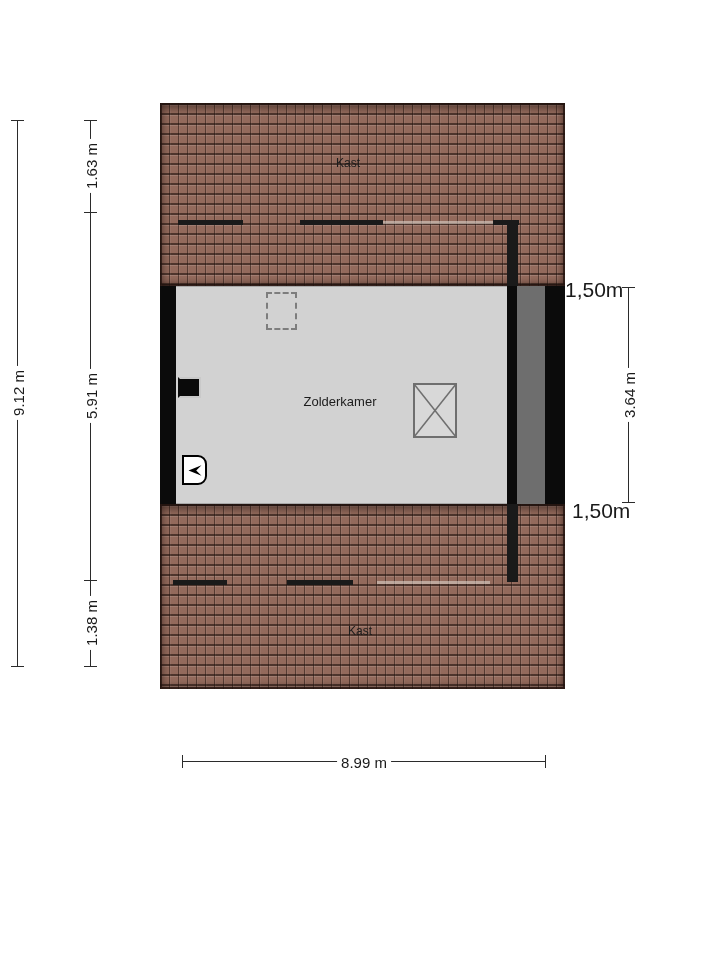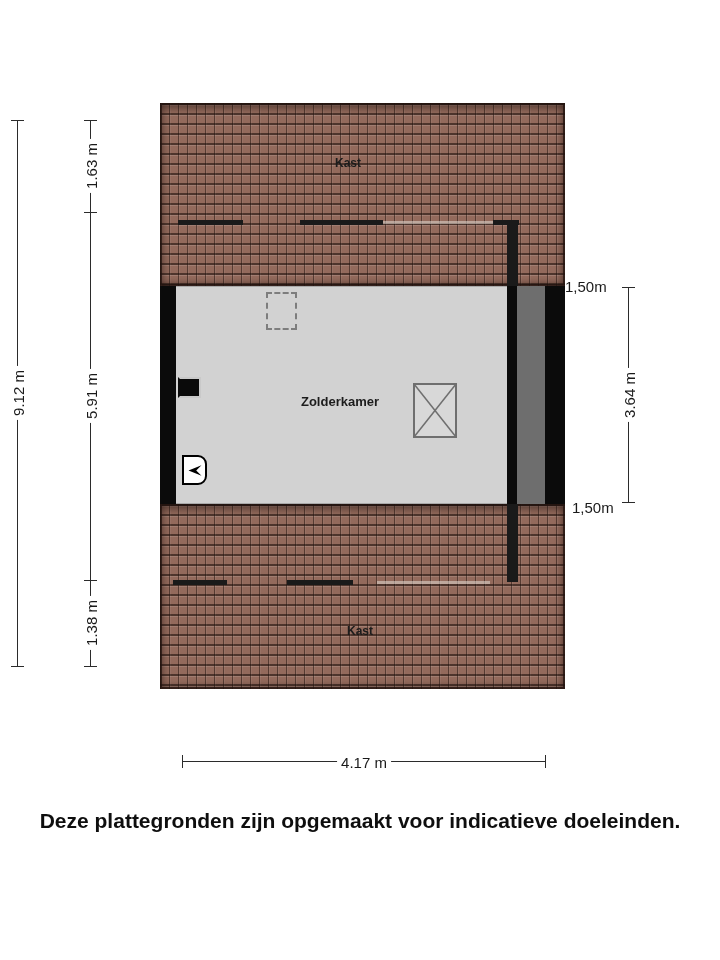--- a/index.html
+++ b/index.html
@@ -51,38 +51,38 @@
               border:2px dashed #7d7d7d;background:transparent;}
   .sym-chimney{position:absolute;left:178px;top:377px;width:19px;height:17px;
                background:#0a0a0a;border:2px solid #c9c9c9;border-left:2px solid #0a0a0a;}
   .sym-hatch{position:absolute;left:182px;top:455px;width:21px;height:26px;background:#ffffff;
              border:2px solid #000;border-radius:0 9px 9px 0;display:flex;align-items:center;justify-content:center;}
   .sym-hatch svg{width:16px;height:13px;display:block;}
   .sym-xbox{position:absolute;left:413px;top:383px;width:44px;height:55px;}
   .sym-xbox svg{width:100%;height:100%;display:block;}
 
   
-  .room-label{position:absolute;transform:translate(-50%,-50%);color:#1c1c1c;white-space:nowrap;font-weight:bold;}
+  .room-label{position:absolute;transform:translate(-50%,-50%);color:#1c1c1c;white-space:nowrap;}
   .lbl-kast-top{left:348px;top:163px;font-size:12px;}
   .lbl-zolderkamer{left:340px;top:401px;font-size:13px;}
   .lbl-kast-bottom{left:360px;top:631px;font-size:12px;}
 
   
   .dim-v{position:absolute;width:1px;background:#2b2b2b;}
   .dim-h{position:absolute;height:1px;background:#2b2b2b;}
   .tick-h{position:absolute;width:13px;height:1px;background:#2b2b2b;left:-6px;}
   .tick-v{position:absolute;width:1px;height:13px;background:#2b2b2b;top:-6px;}
   .dim-label{position:absolute;background:#ffffff;color:#1a1a1a;font-size:15px;
              padding:1px 4px;white-space:nowrap;transform:translate(-50%,-50%);}
   .dim-label.rot{transform:translate(-50%,-50%) rotate(-90deg);}
   .dim-left-total{left:17px;top:120px;height:547px;}
   .dim-left-inner{left:90px;top:120px;height:547px;}
   .dim-right{left:628px;top:287px;height:216px;}
   .dim-bottom{left:182px;top:761px;width:364px;}
-  .free-label{position:absolute;color:#1a1a1a;font-size:15px;white-space:nowrap;}
+  .free-label{position:absolute;color:#1a1a1a;font-size:21px;white-space:nowrap;}
   .lbl-150-top{left:565px;top:278px;}
   .lbl-150-bottom{left:572px;top:499px;}
 
   
   .footer{position:absolute;left:0;top:808px;width:720px;text-align:center;
           font-size:21px;font-weight:bold;color:#0e0e0e;line-height:26px;}
 </style>
 </head>
 <body>
 
@@ -147,20 +147,19 @@
     <div class="tick-h" style="bottom:0;"></div>
     <span class="dim-label rot" style="left:1px;top:108px;">3.64 m</span>
   </div>
 
   <span class="free-label lbl-150-top">1,50m</span>
   <span class="free-label lbl-150-bottom">1,50m</span>
 
   <div class="dim-h dim-bottom">
     <div class="tick-v" style="left:0;"></div>
     <div class="tick-v" style="right:0;"></div>
-    <span class="dim-label" style="left:182px;top:1px;">4.17 m</span>
+    <span class="dim-label" style="left:182px;top:1px;">8.99 m</span>
   </div>
 
   <div class="footer">
-    <div>Deze plattegronden zijn opgemaakt voor indicatieve doeleinden.</div>
   </div>
 
 </div>
 
 </body></html>

